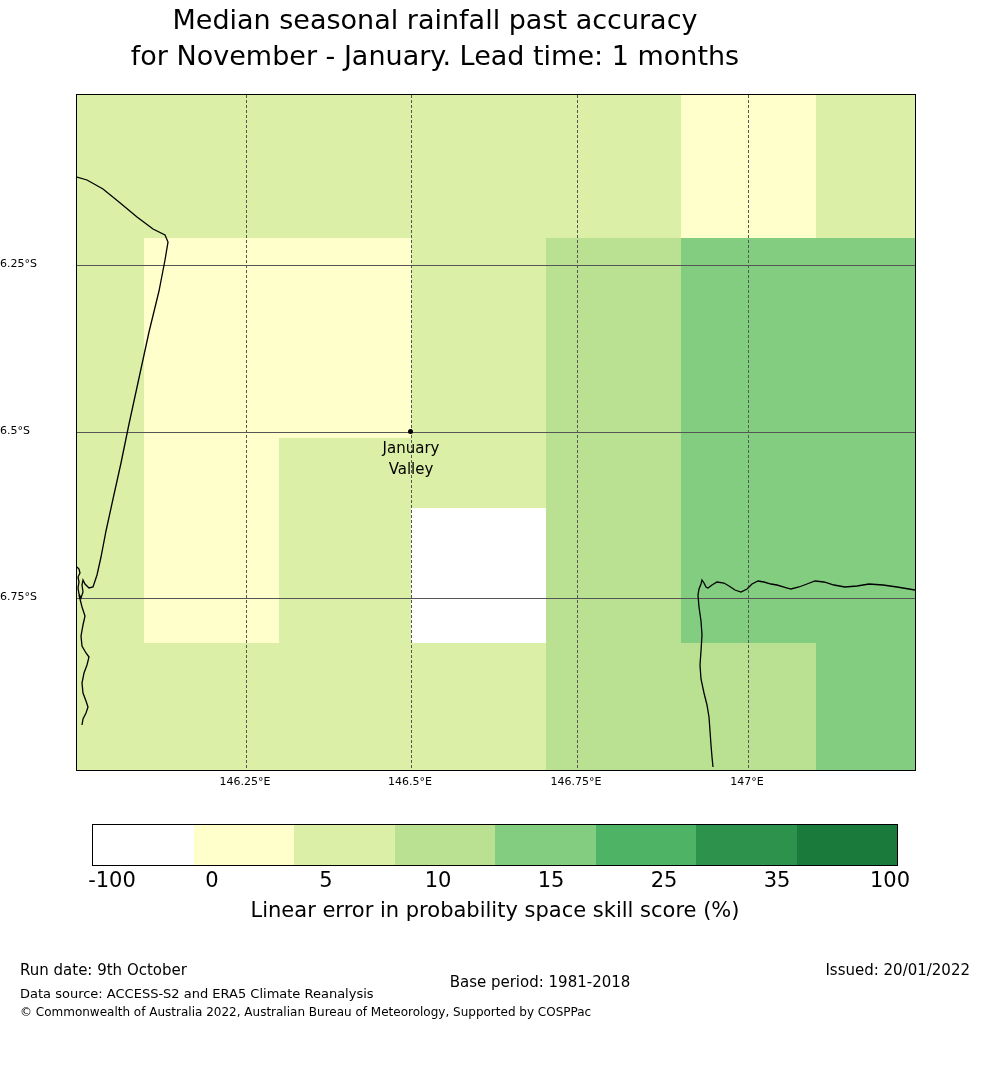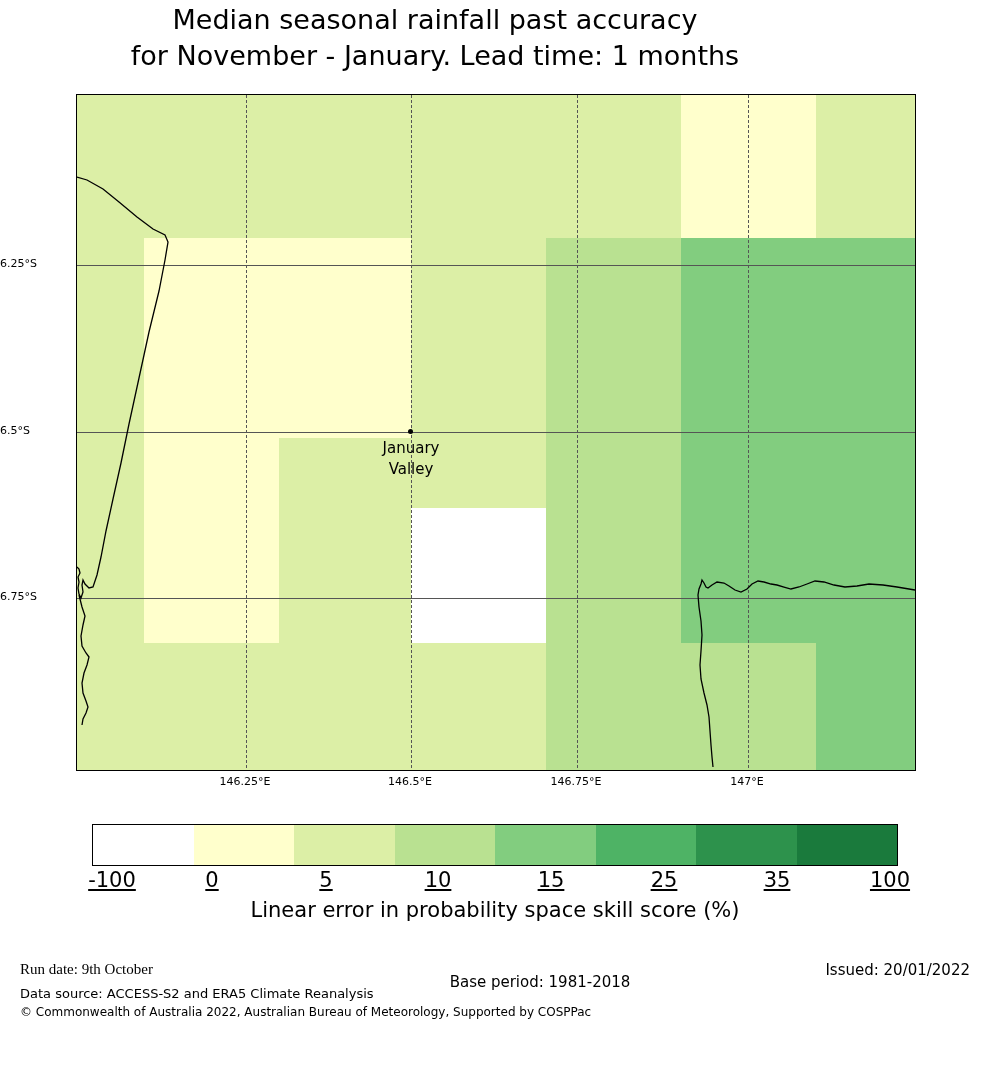--- a/index.html
+++ b/index.html
@@ -124,21 +124,20 @@
   .cbar-seg {
     height: 100%;
     flex: 1 1 auto;
   }
   .cbar-tick {
     position: absolute;
     top: 868px;
     font-size: 21px;
     text-align: center;
     white-space: nowrap;
-    text-decoration: underline;
   }
   .cbar-title {
     position: absolute;
     left: 0;
     top: 898px;
     width: 990px;
     text-align: center;
     font-size: 21px;
   }
   
@@ -147,21 +146,20 @@
     top: 961px;
     left: 0;
     width: 990px;
     height: 20px;
     font-size: 15px;
   }
   .footer-run {
     position: absolute;
     left: 20px;
     top: 0;
-    font-family: Liberation Serif, serif;
   }
   .footer-base {
     position: absolute;
     left: 0;
     top: 12px;
     width: 990px;
     text-align: center;
     padding-left: 45px;
   }
   .footer-issued {

